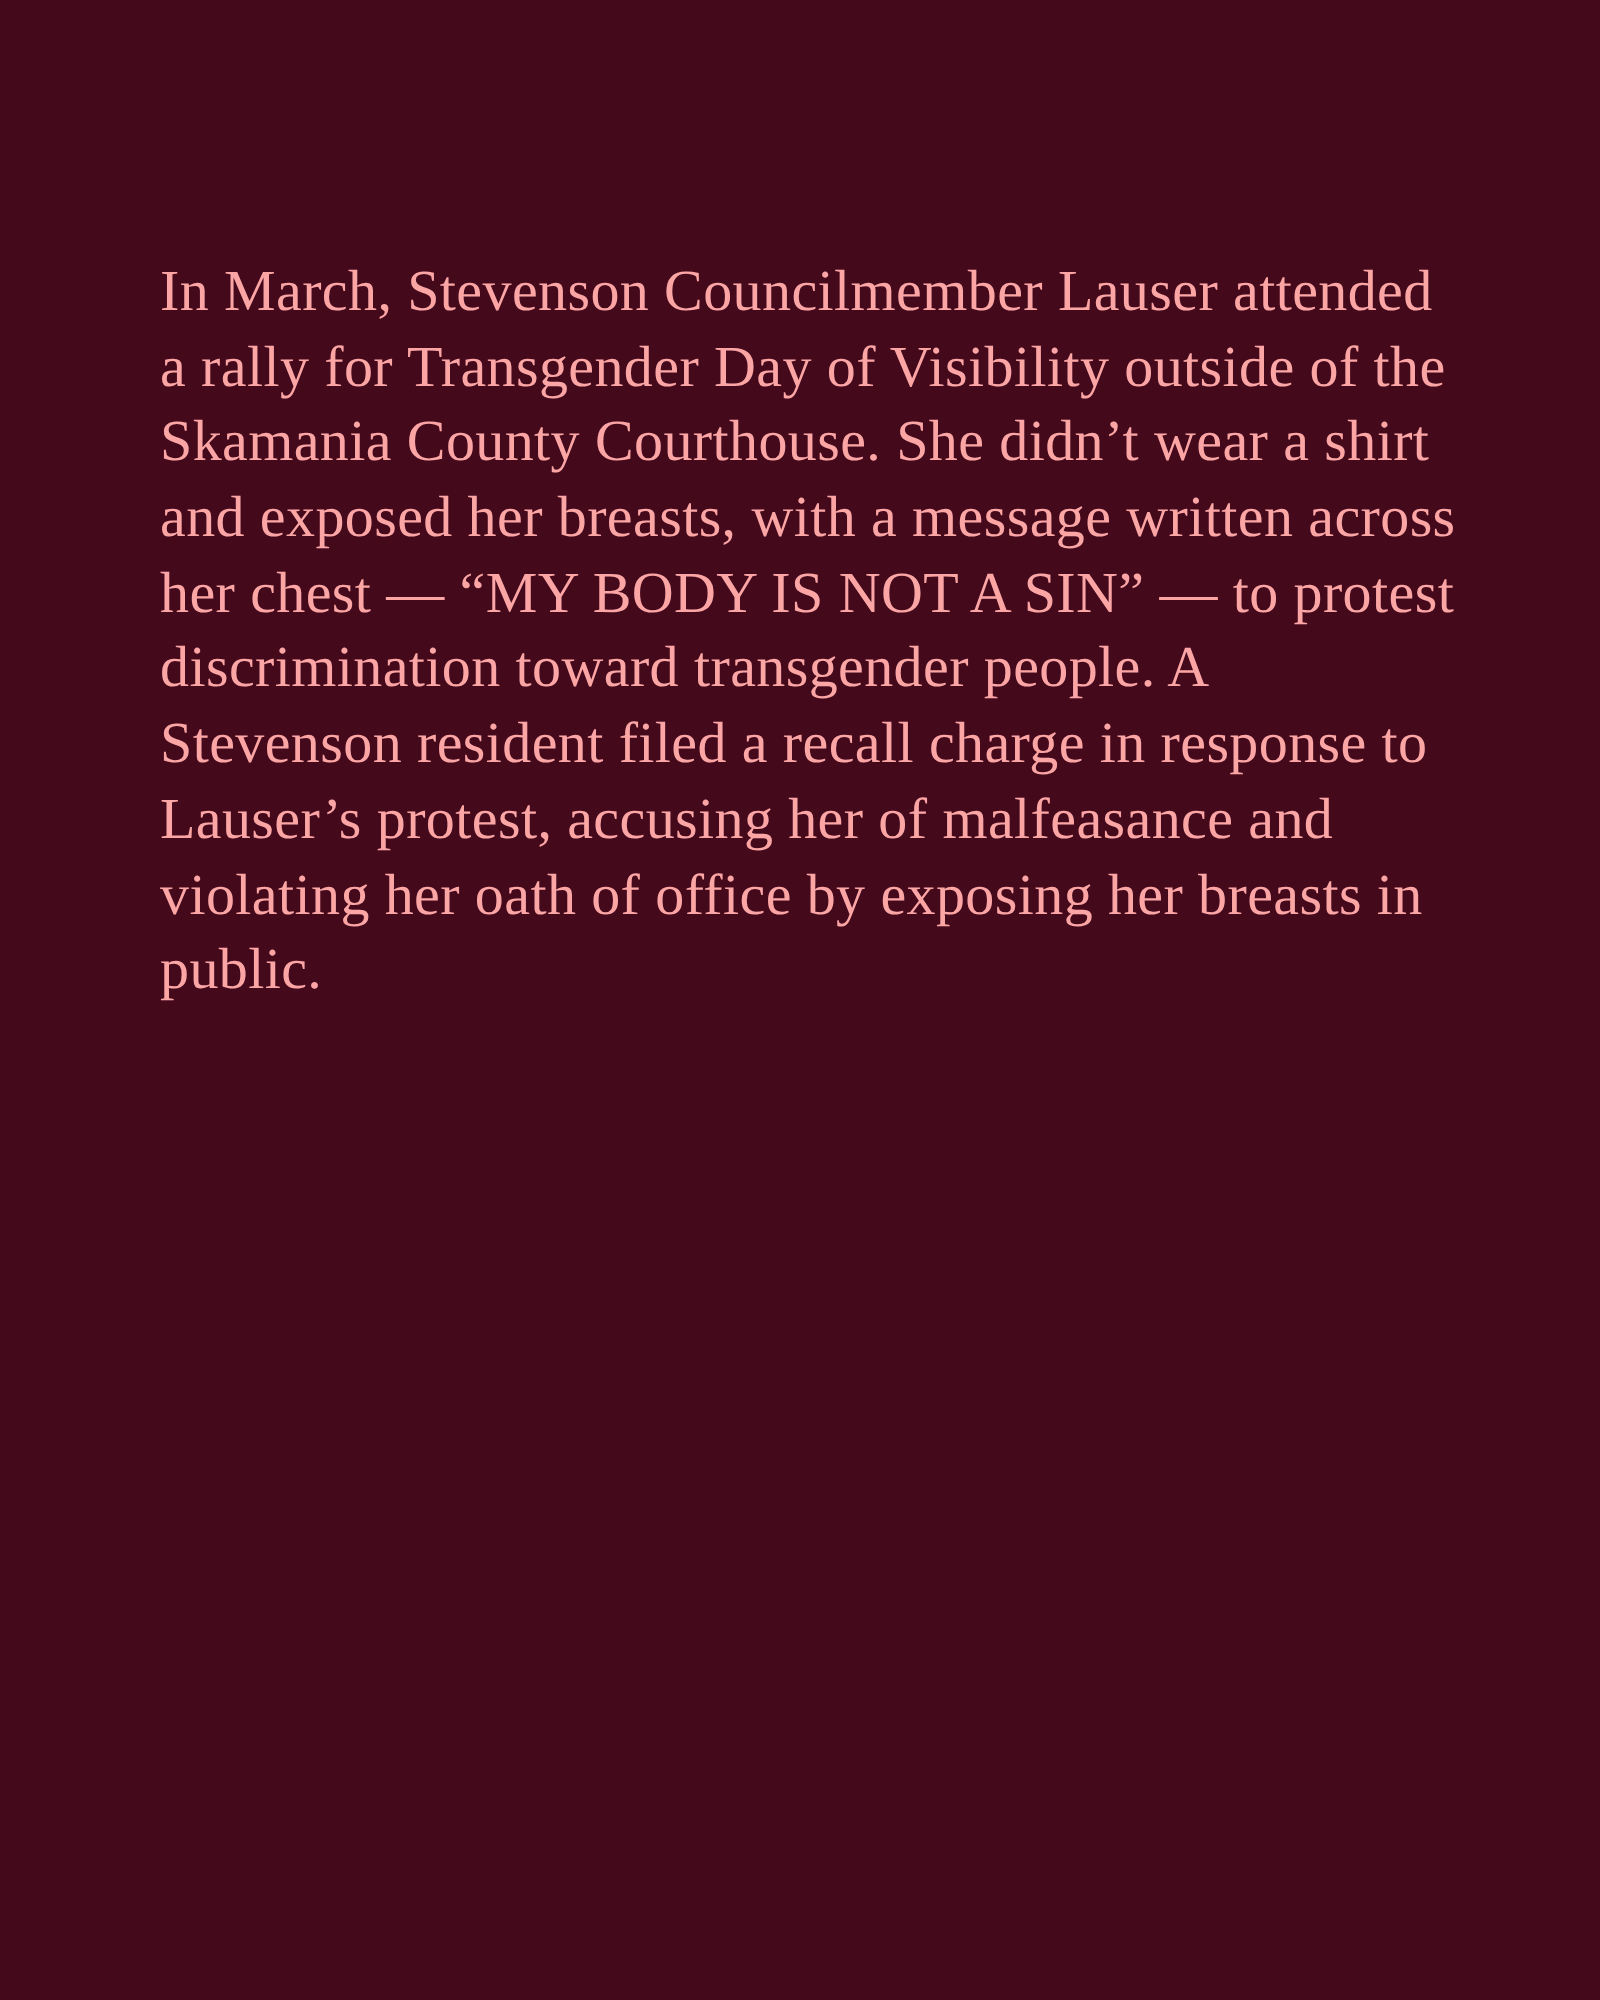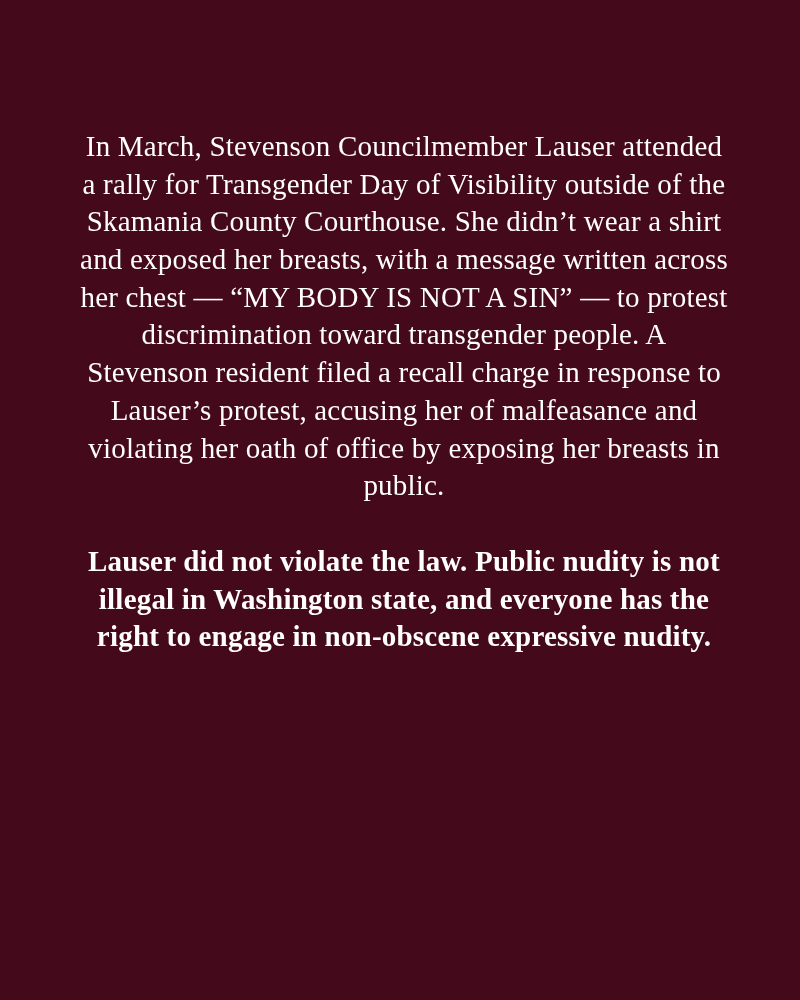--- a/index.html
+++ b/index.html
@@ -12,31 +12,29 @@
     background: #45091c;
     overflow: hidden;
   }
   .card {
     box-sizing: border-box;
     width: 800px;
     height: 1000px;
     padding: 128px 72px 0 80px;
   }
   .para {
-    color: #ffffff;
+    color: #fca5a5;
     font-family: "Liberation Serif", "DejaVu Serif", serif;
     font-size: 29px;
     line-height: 1.3;
     margin: 0 0 38px 0;
     letter-spacing: 0.2px;
-    text-align: center;
   }
   .para.bold {
     font-weight: 700;
   }
 </style>
 </head>
 <body>
 
 <div class="card">
   <p class="para regular">In March, Stevenson Councilmember Lauser attended a rally for Transgender Day of Visibility outside of the Skamania County Courthouse. She didn’t wear a shirt and exposed her breasts, with a message written across her chest — “MY BODY IS NOT A SIN” — to protest discrimination toward transgender people. A Stevenson resident filed a recall charge in response to Lauser’s protest, accusing her of malfeasance and violating her oath of office by exposing her breasts in public.</p>
-  <p class="para bold">Lauser did not violate the law. Public nudity is not illegal in Washington state, and everyone has the right to engage in non-obscene expressive nudity.</p>
 </div>
 
 </body></html>

